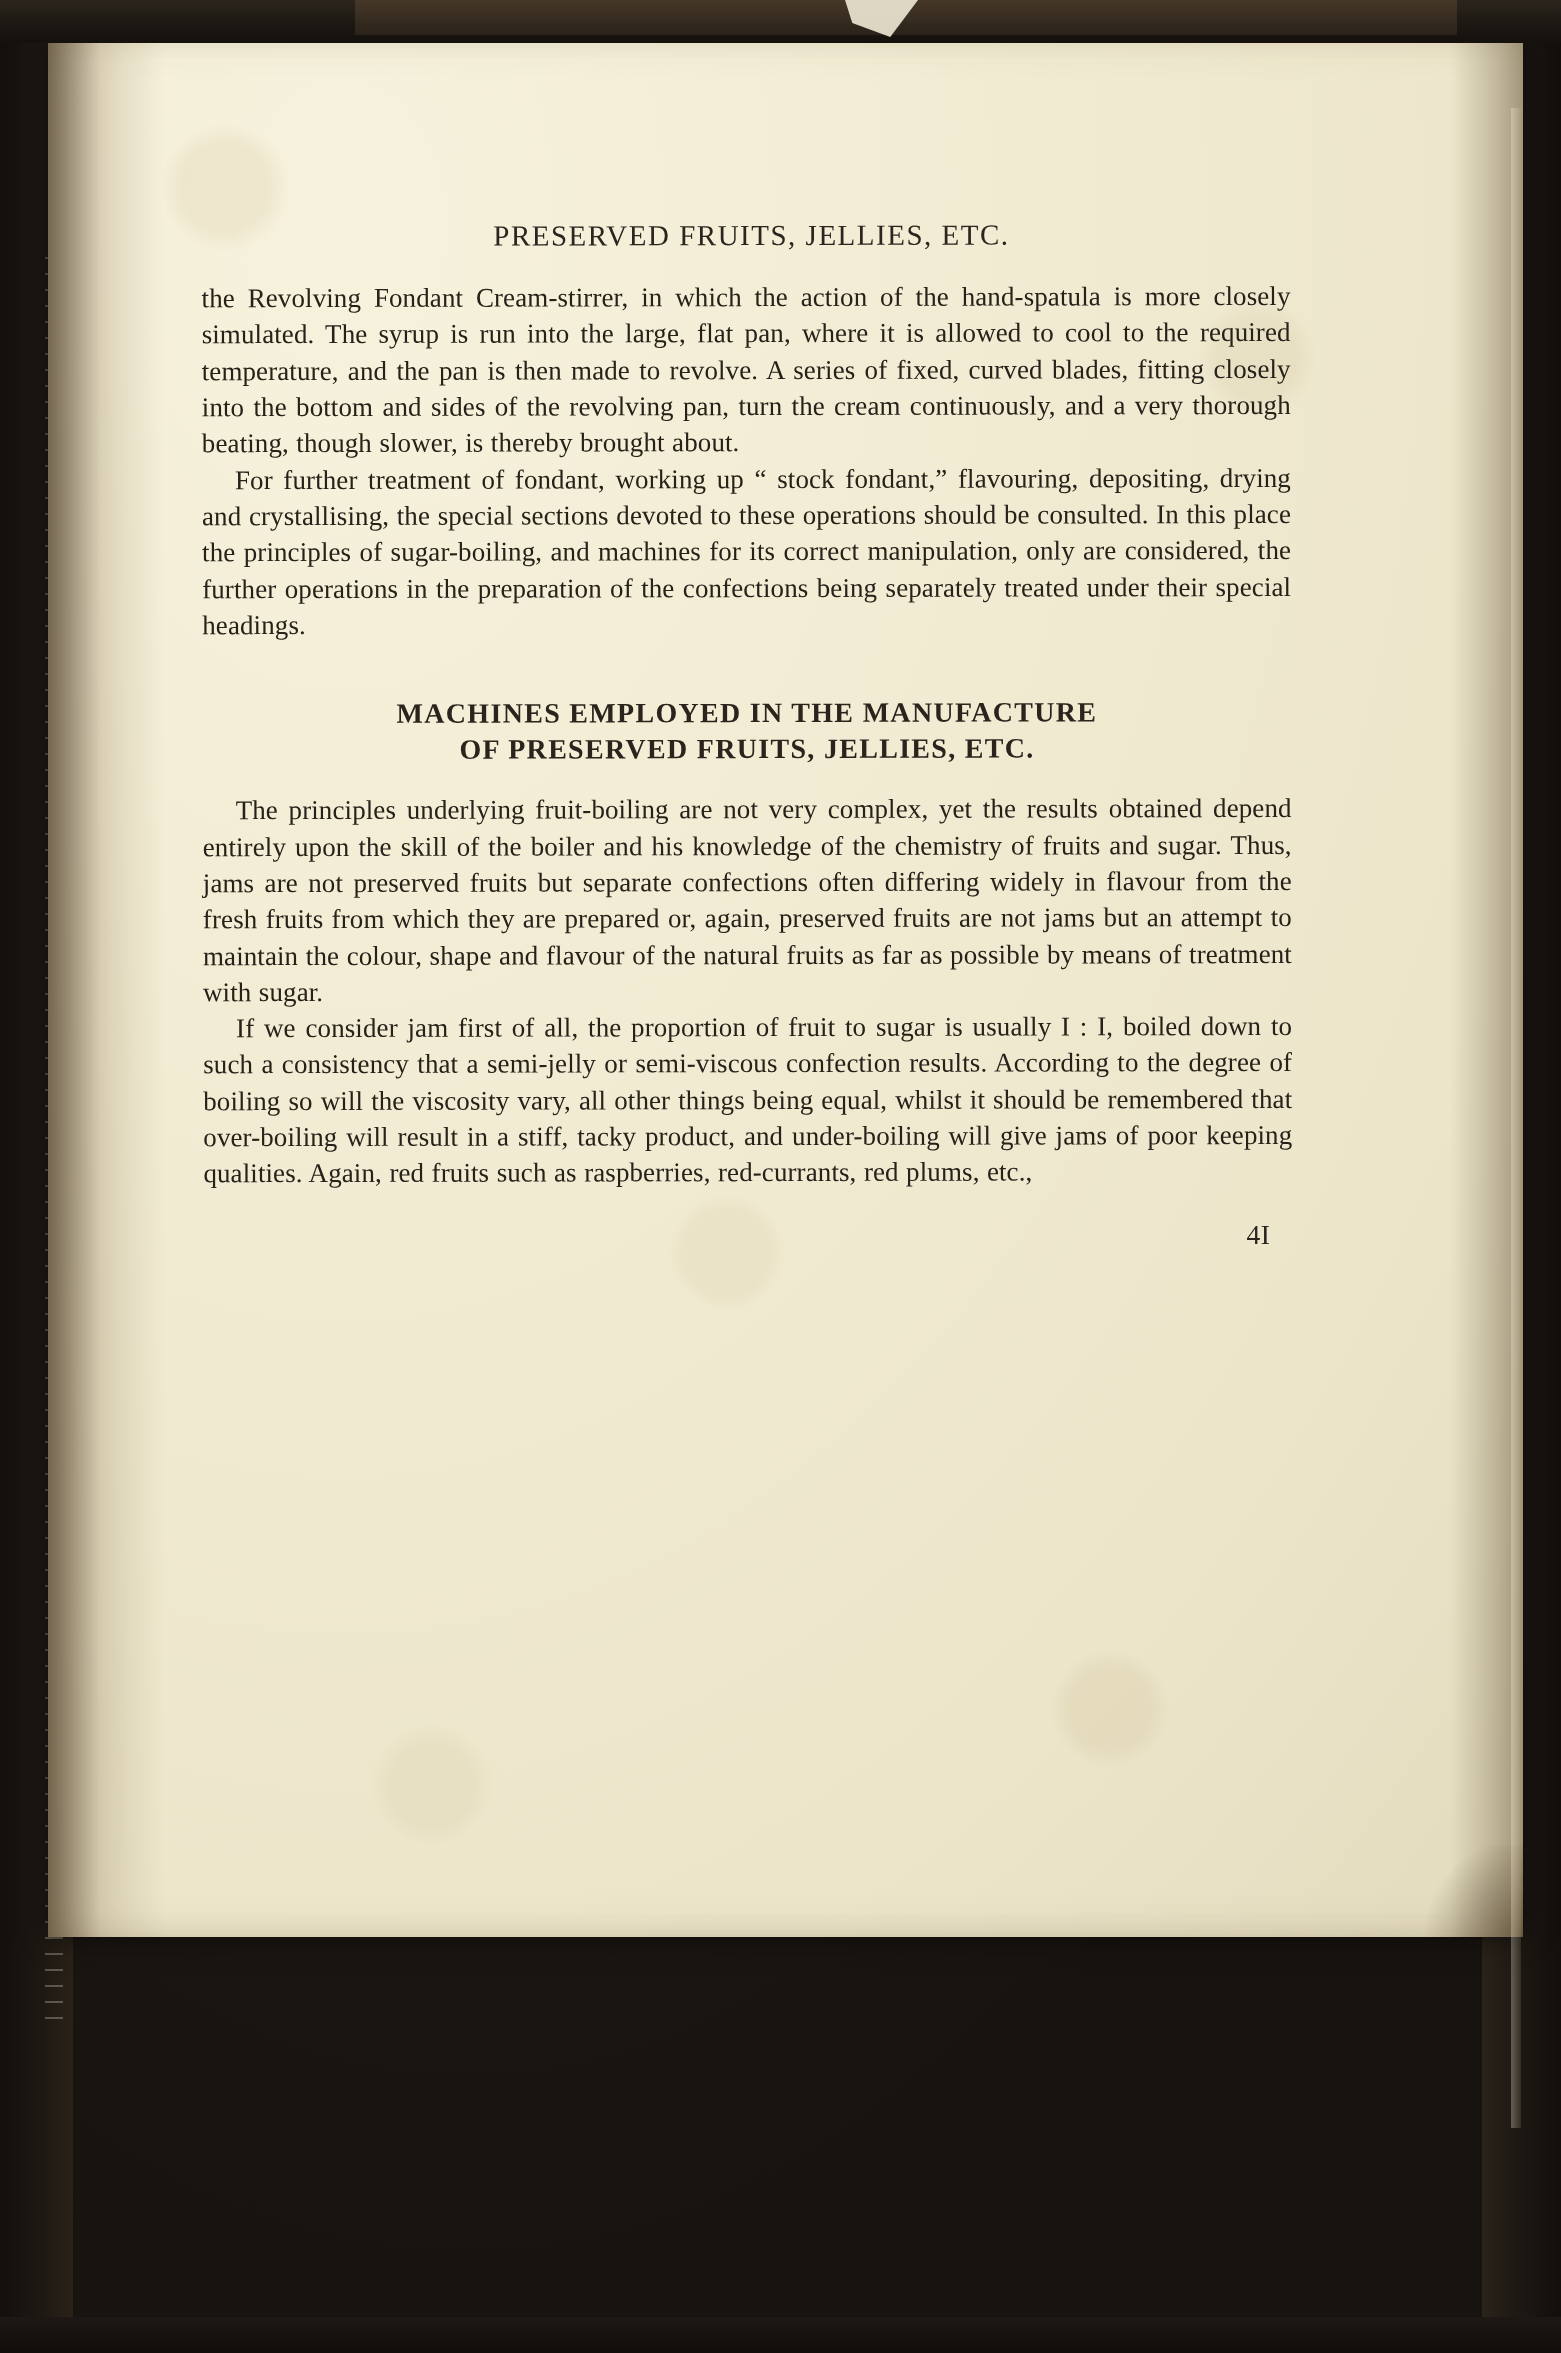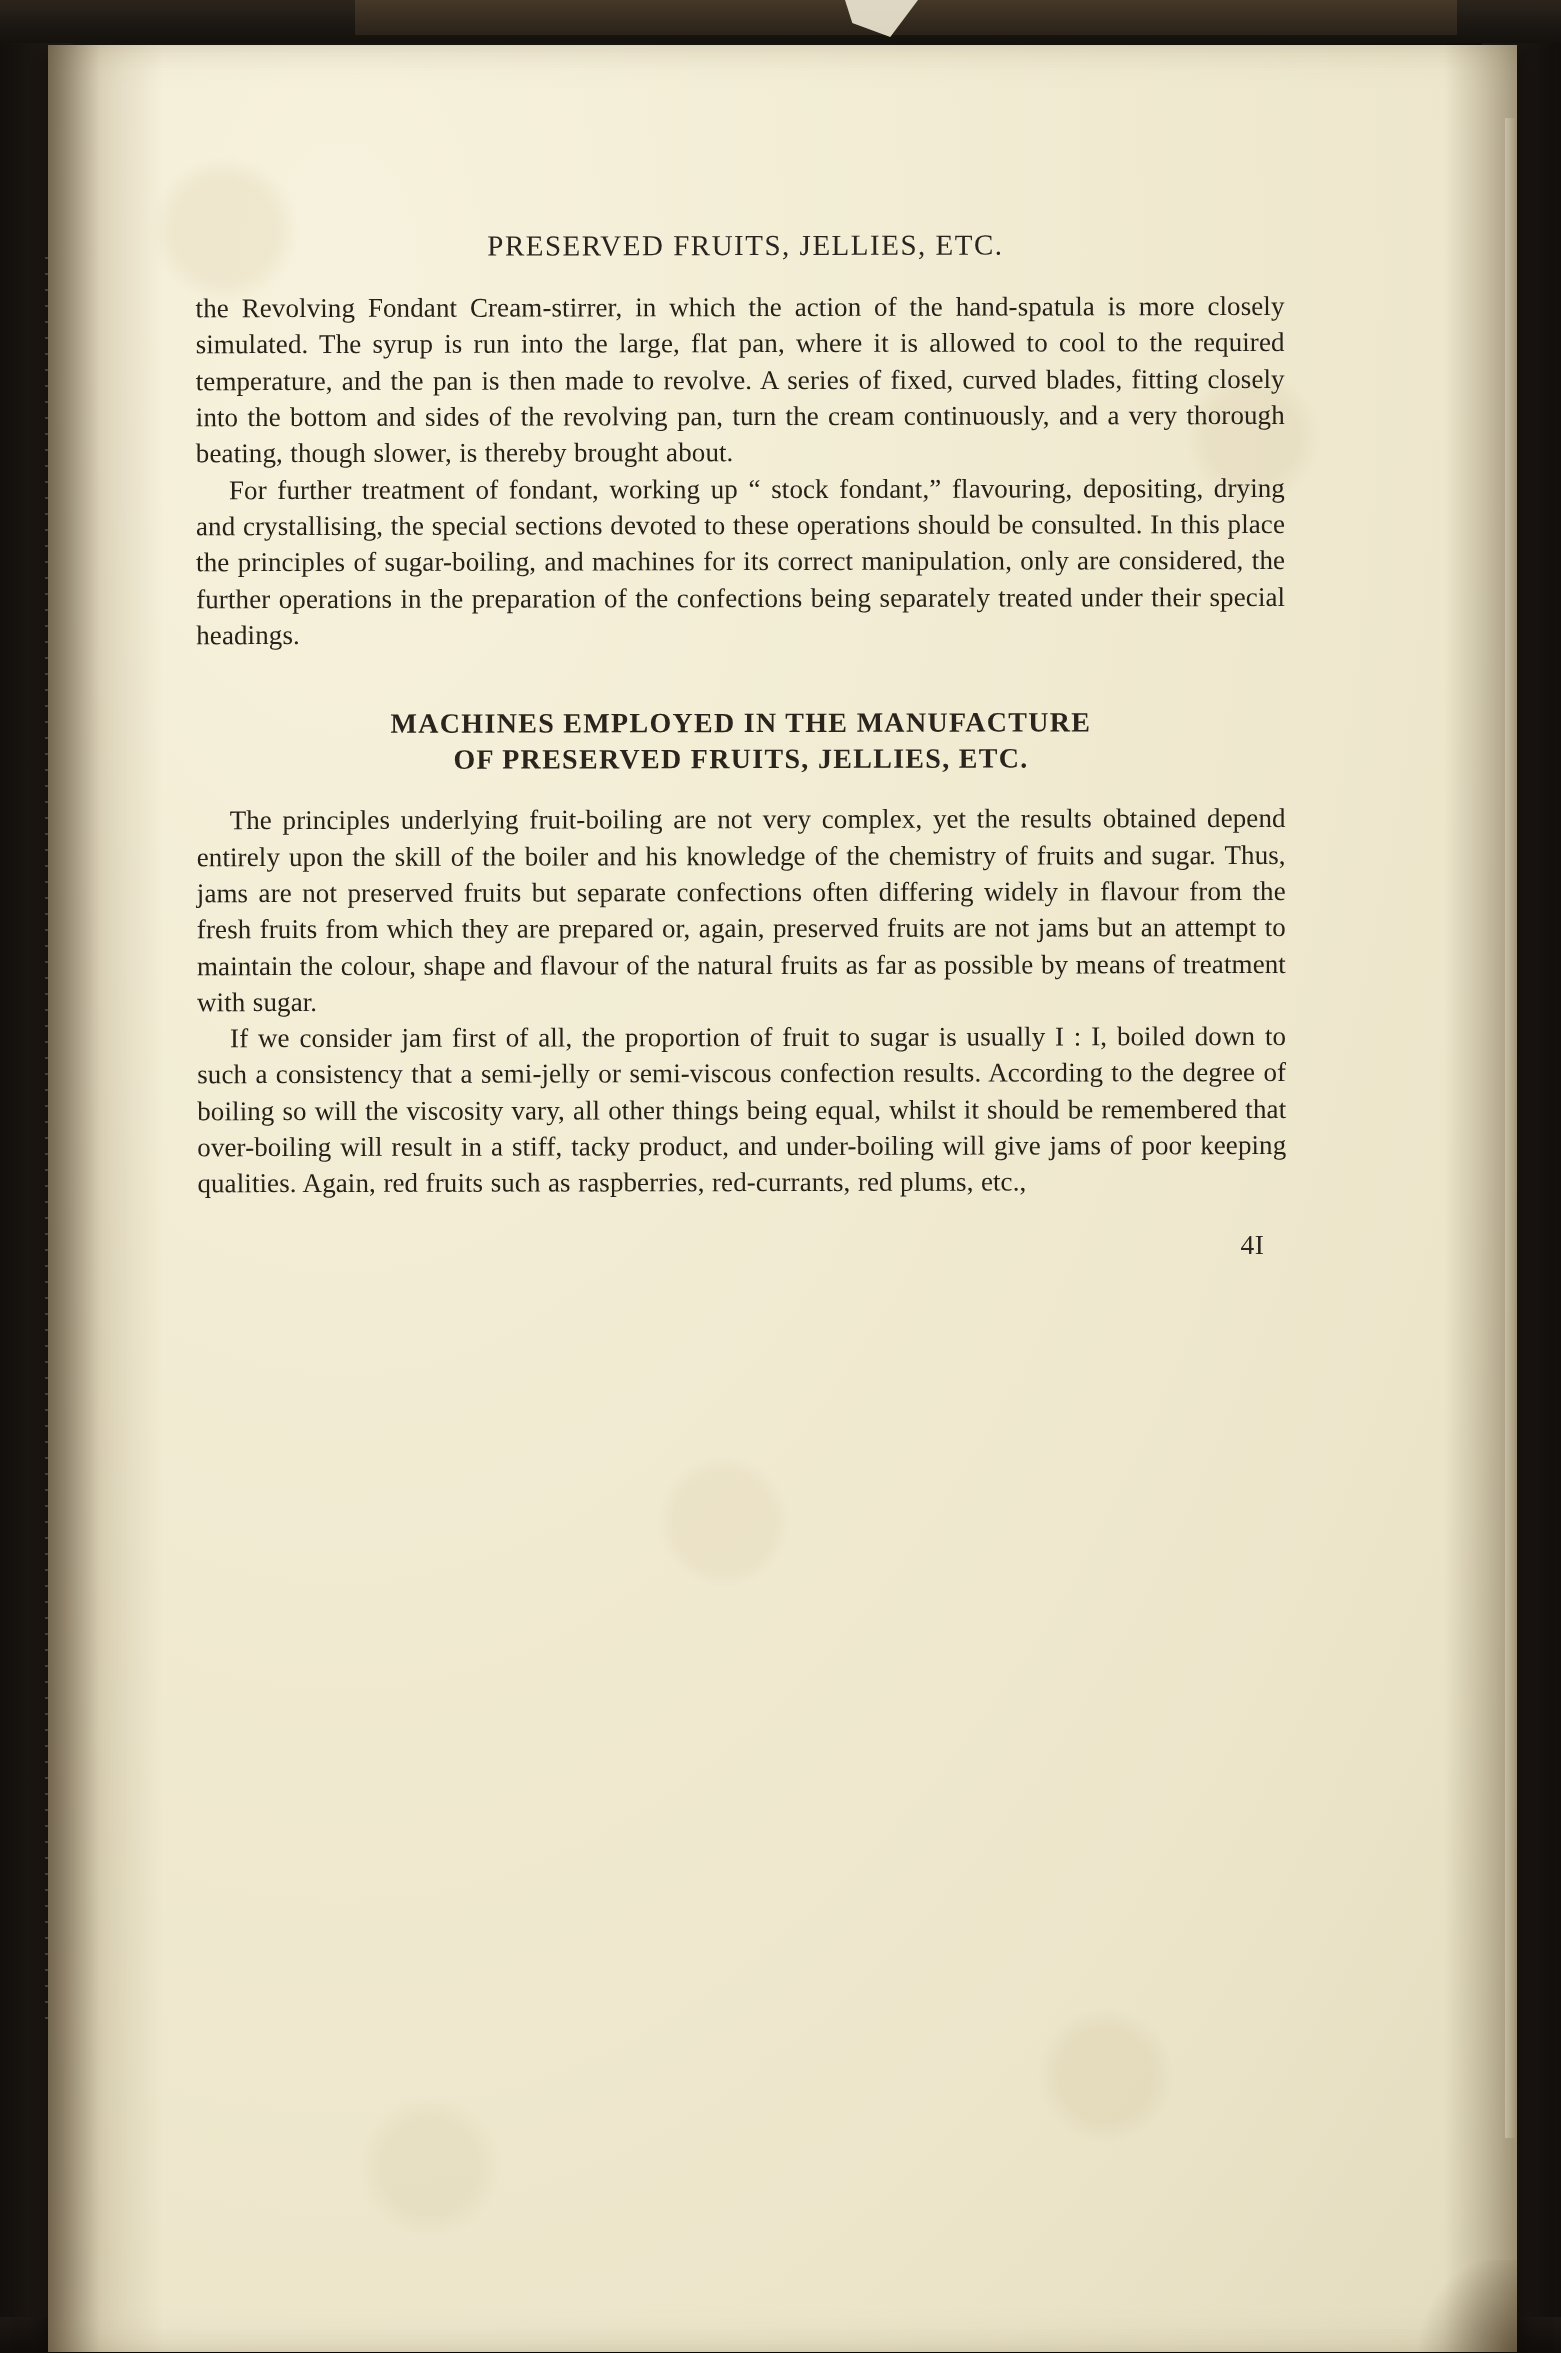--- a/index.html
+++ b/index.html
@@ -92,29 +92,30 @@
     bottom: 0;
     width: 1562px;
     height: 37px;
     background: linear-gradient(0deg, #100d0a 0%, #1d1813 100%);
   }
 
   
   #page {
     position: absolute;
     left: 48px;
-    top: 45px;
+    top: 35px;
     width: 1469px;
-    height: 2307px;
+    height: 1902px;
     background:
       radial-gradient(ellipse at 20% 10%, #f7f2dd 0%, #f2ecd4 35%, #ece5ca 75%, #e3dbbd 100%);
     box-shadow:
       inset 37px 0 55px -24.5px rgba(90,70,40,.55),
       inset -18.4px 0 43px -24.5px rgba(120,95,55,.35),
       0 0 24.5px rgba(0,0,0,.6);
+    padding-left: 6px;
   }
   
   .gutter-shade {
     position: absolute;
     left: 0; top: 0;
     width: 116px; height: 100%;
     background: linear-gradient(90deg, rgba(60,45,25,.55) 0%, rgba(120,95,55,.18) 45%, rgba(0,0,0,0) 100%);
     pointer-events: none;
   }
   .right-curl {

